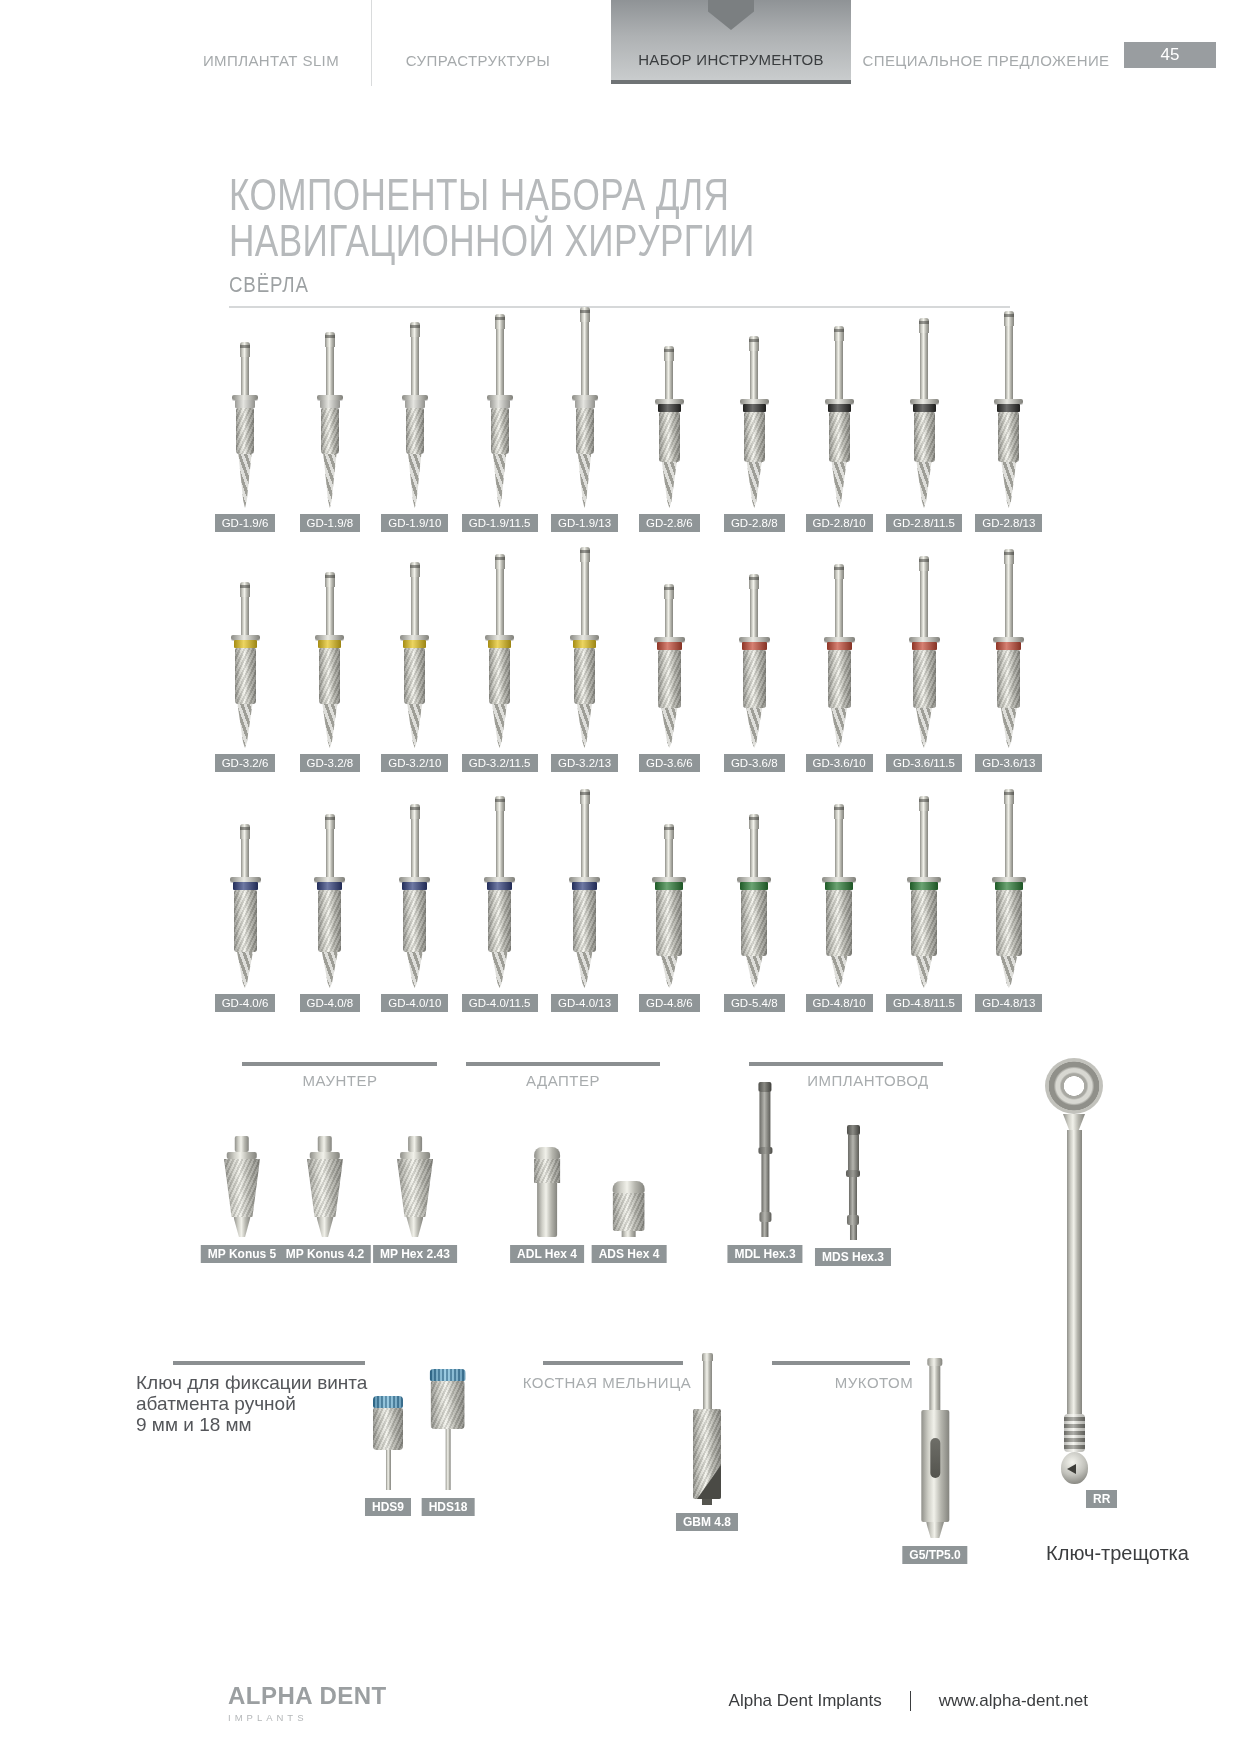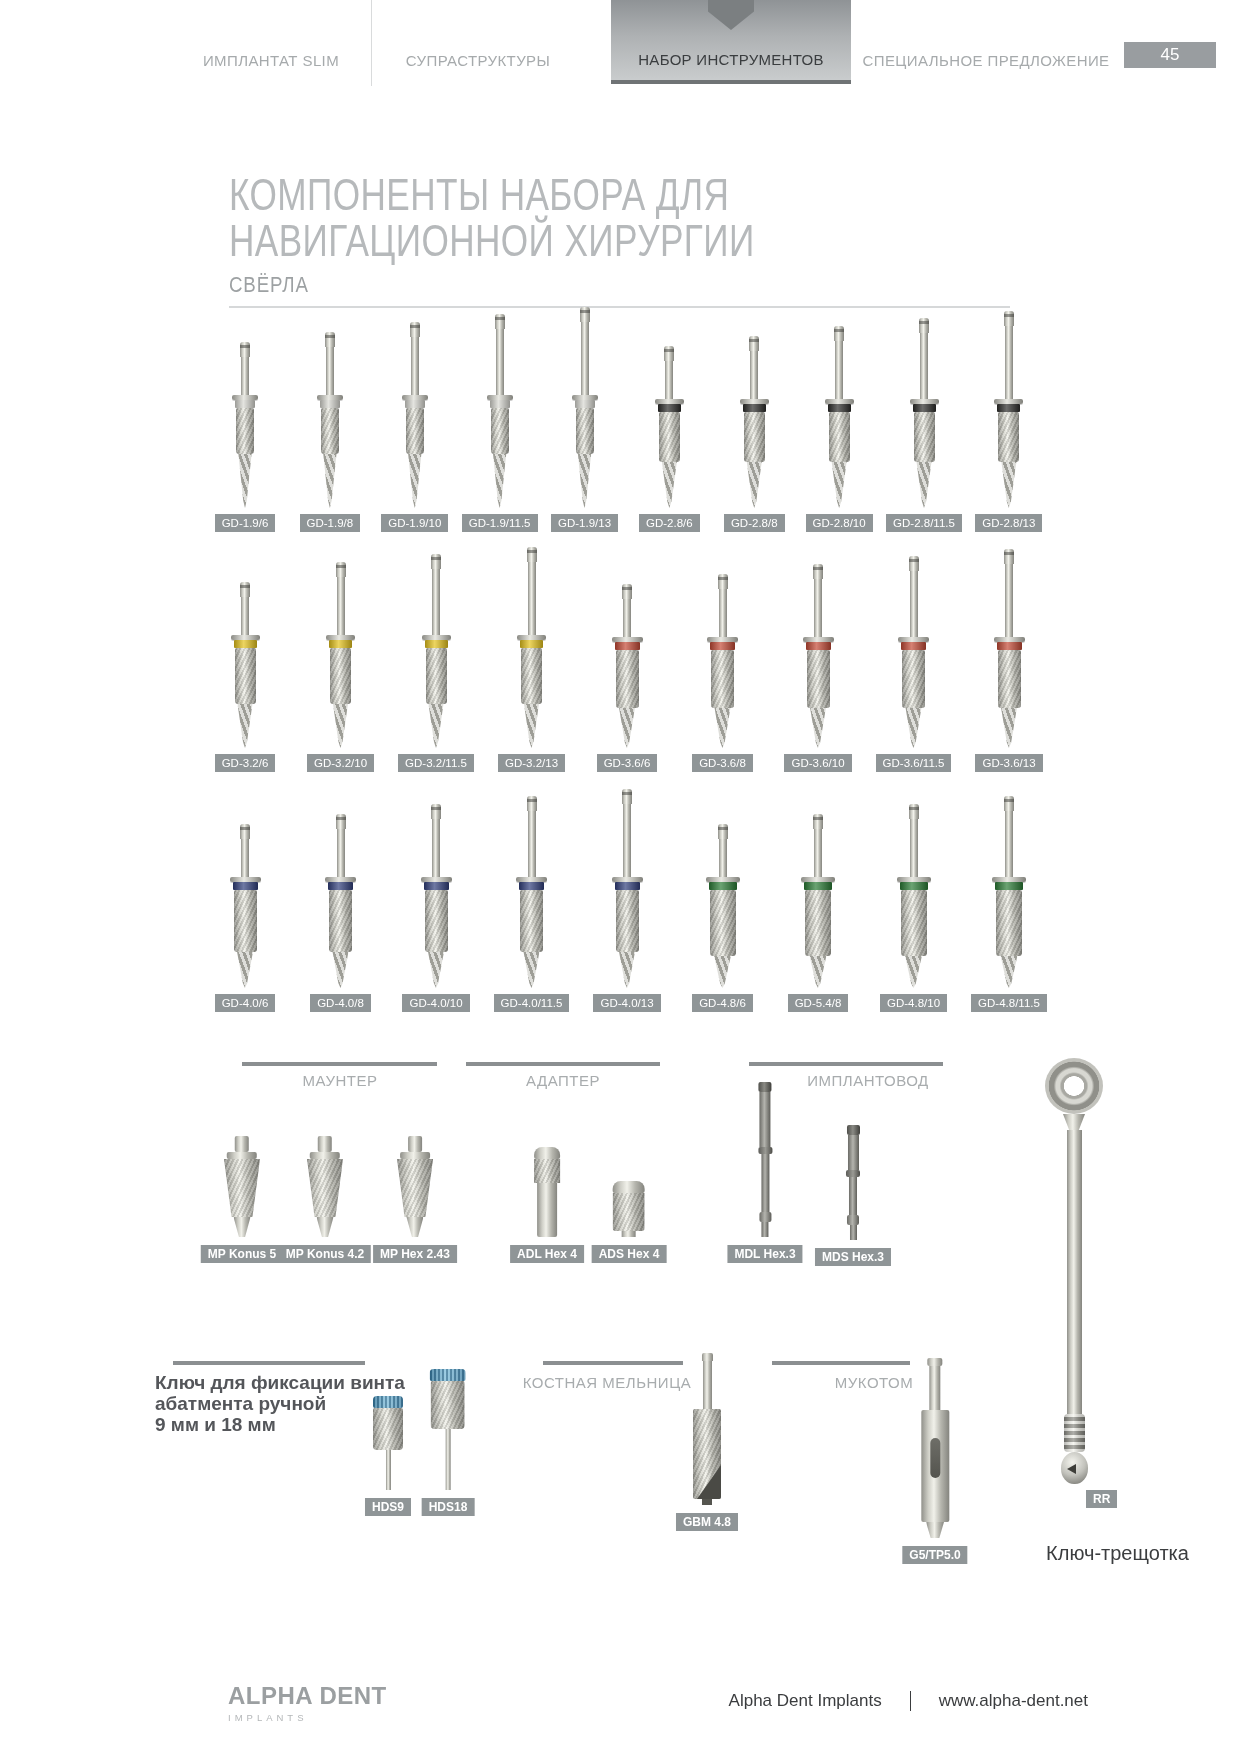--- a/index.html
+++ b/index.html
@@ -100,21 +100,21 @@
   .r-grip{width:21px;height:38px;border-radius:4px;
           background-image:repeating-linear-gradient(180deg,rgba(255,255,255,.35) 0 3px,rgba(0,0,0,.28) 3px 7px),var(--metal);}
   .r-ball{width:27px;height:32px;border-radius:50% 50% 48% 48%;position:relative;
           background:radial-gradient(circle at 42% 32%,#f4f4ee,#c2c2bc 48%,#84847e 85%);}
   .r-ball::after{content:"";position:absolute;left:6px;top:12px;width:0;height:0;
                  border:5px solid transparent;border-right:9px solid #3e3e3a;border-left:0;}
   .rr-tag{position:absolute;left:1086px;top:1490px;}
   .ratchet-caption{position:absolute;left:995px;top:1542px;width:245px;text-align:center;font-size:20px;color:#3b3d3f;}
 
   
-  .handkey-text{position:absolute;left:155px;top:1372px;font-size:19px;line-height:21px;color:#54565a;font-weight:bold;}
+  .handkey-text{position:absolute;left:136px;top:1372px;font-size:19px;line-height:21px;color:#54565a;}
 
   
   .footer-logo{position:absolute;left:228px;top:1682px;text-align:left;}
   .footer-logo .big{font-size:24px;font-weight:bold;color:#9b9fa1;letter-spacing:.5px;}
   .footer-logo .sub{font-size:9.5px;color:#b4b7b9;letter-spacing:4px;margin-top:2px;}
   .footer-right{position:absolute;right:153px;top:1691px;display:flex;gap:28px;align-items:center;
                 font-size:17px;color:#3a3c3e;}
   .footer-sep{width:1px;height:20px;background:#3a3c3e;}
 </style>
 </head>
@@ -257,20 +257,31 @@
             <div class="d-collar" style="width:29px"></div>
             <div class="d-ring" style="width:23px;background-color:#e5c31c"></div>
             <div class="d-body" style="width:21px;height:56px"></div>
             <div class="d-tip" style="width:17px;height:44px"></div>
           </div>
           <div class="tag">GD-3.2/6</div>
         </div>
         <div class="drill-col">
           <div class="drill">
             <div class="d-knob"></div>
+            <div class="d-shaft" style="height:48px"></div>
+            <div class="d-collar" style="width:29px"></div>
+            <div class="d-ring" style="width:23px;background-color:#e5c31c"></div>
+            <div class="d-body" style="width:21px;height:56px"></div>
+            <div class="d-tip" style="width:17px;height:44px"></div>
+          </div>
+          <div class="tag">GD-3.2/8</div>
+        </div>
+        <div class="drill-col">
+          <div class="drill">
+            <div class="d-knob"></div>
             <div class="d-shaft" style="height:58px"></div>
             <div class="d-collar" style="width:29px"></div>
             <div class="d-ring" style="width:23px;background-color:#e5c31c"></div>
             <div class="d-body" style="width:21px;height:56px"></div>
             <div class="d-tip" style="width:17px;height:44px"></div>
           </div>
           <div class="tag">GD-3.2/10</div>
         </div>
         <div class="drill-col">
           <div class="drill">
@@ -442,20 +453,31 @@
         <div class="drill-col">
           <div class="drill">
             <div class="d-knob"></div>
             <div class="d-shaft" style="height:66px"></div>
             <div class="d-collar" style="width:34px"></div>
             <div class="d-ring" style="width:28px;background-color:#2b7c36"></div>
             <div class="d-body" style="width:26px;height:66px"></div>
             <div class="d-tip" style="width:19px;height:32px"></div>
           </div>
           <div class="tag">GD-4.8/11.5</div>
+        </div>
+        <div class="drill-col">
+          <div class="drill">
+            <div class="d-knob"></div>
+            <div class="d-shaft" style="height:73px"></div>
+            <div class="d-collar" style="width:34px"></div>
+            <div class="d-ring" style="width:28px;background-color:#2b7c36"></div>
+            <div class="d-body" style="width:26px;height:66px"></div>
+            <div class="d-tip" style="width:19px;height:32px"></div>
+          </div>
+          <div class="tag">GD-4.8/13</div>
         </div>
       </div>
   </div>
 
   <div class="sec-bar" style="left:242px;top:1062px;width:195px"></div>
   <div class="sec-bar" style="left:466px;top:1062px;width:194px"></div>
   <div class="sec-bar" style="left:749px;top:1062px;width:194px"></div>
   <div class="sec-title" style="left:340px;top:1072px">МАУНТЕР</div>
   <div class="sec-title" style="left:563px;top:1072px">АДАПТЕР</div>
   <div class="sec-title" style="left:868px;top:1072px">ИМПЛАНТОВОД</div>

